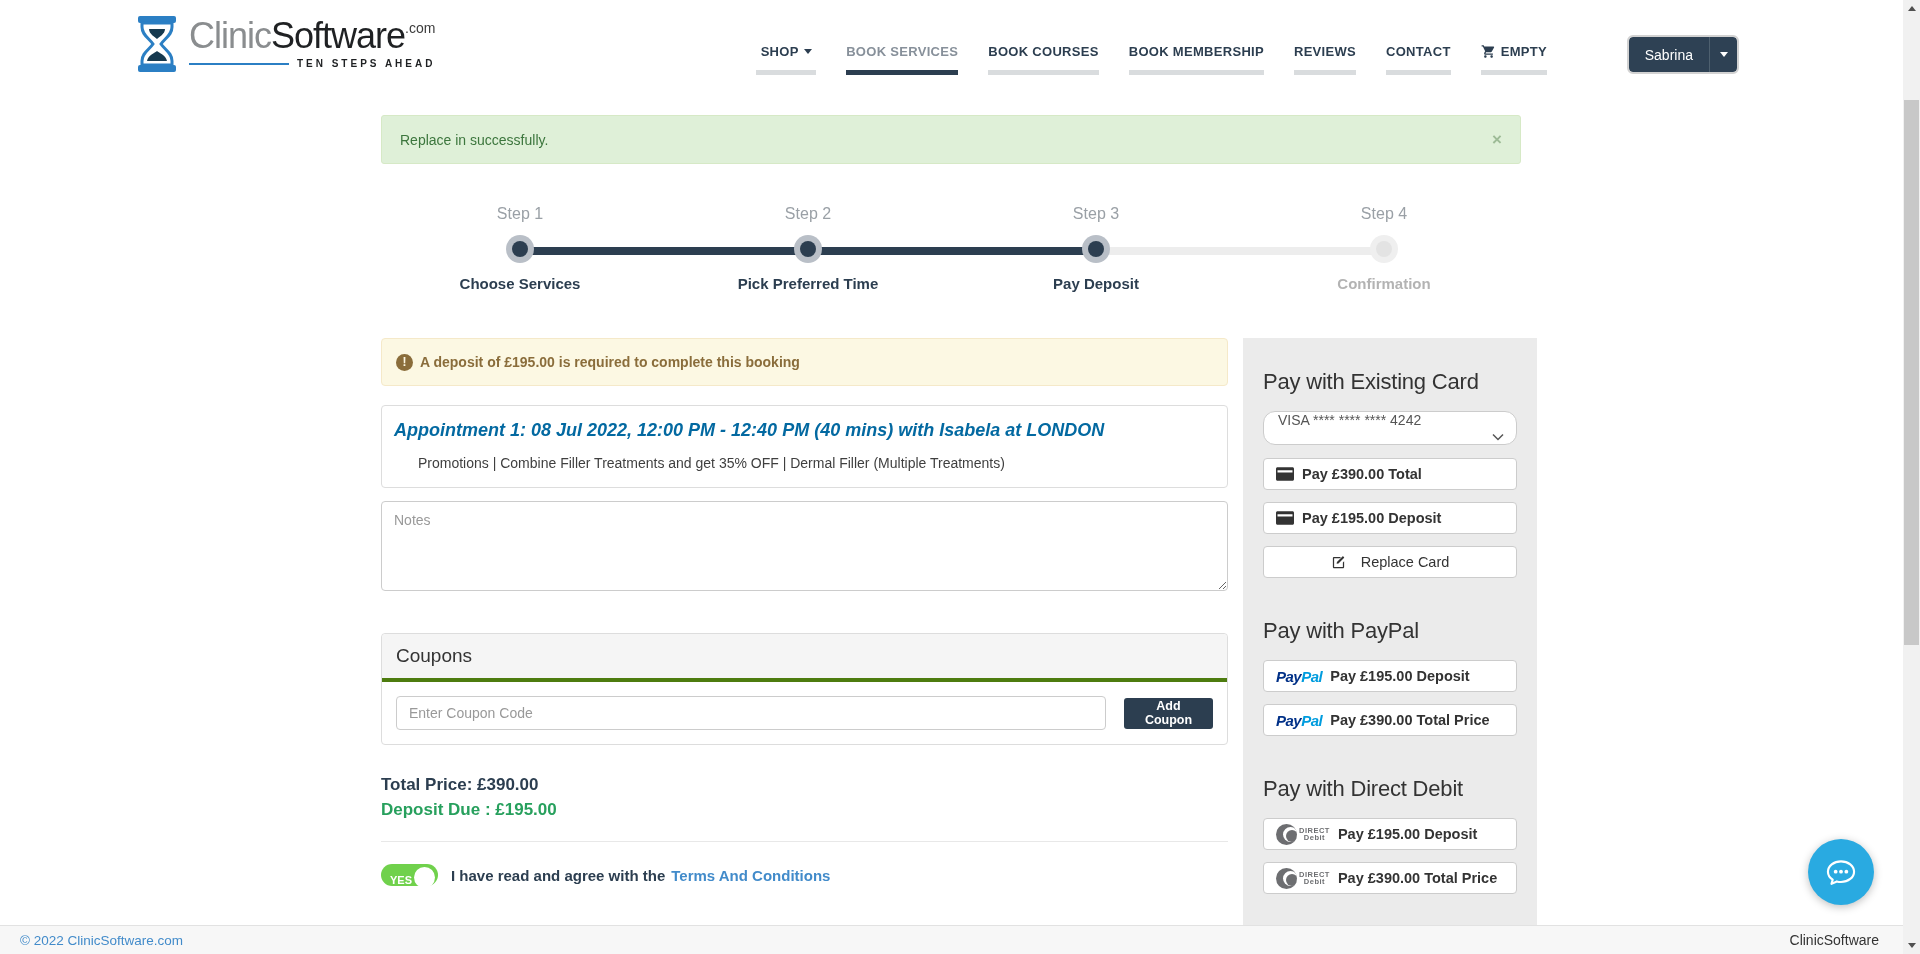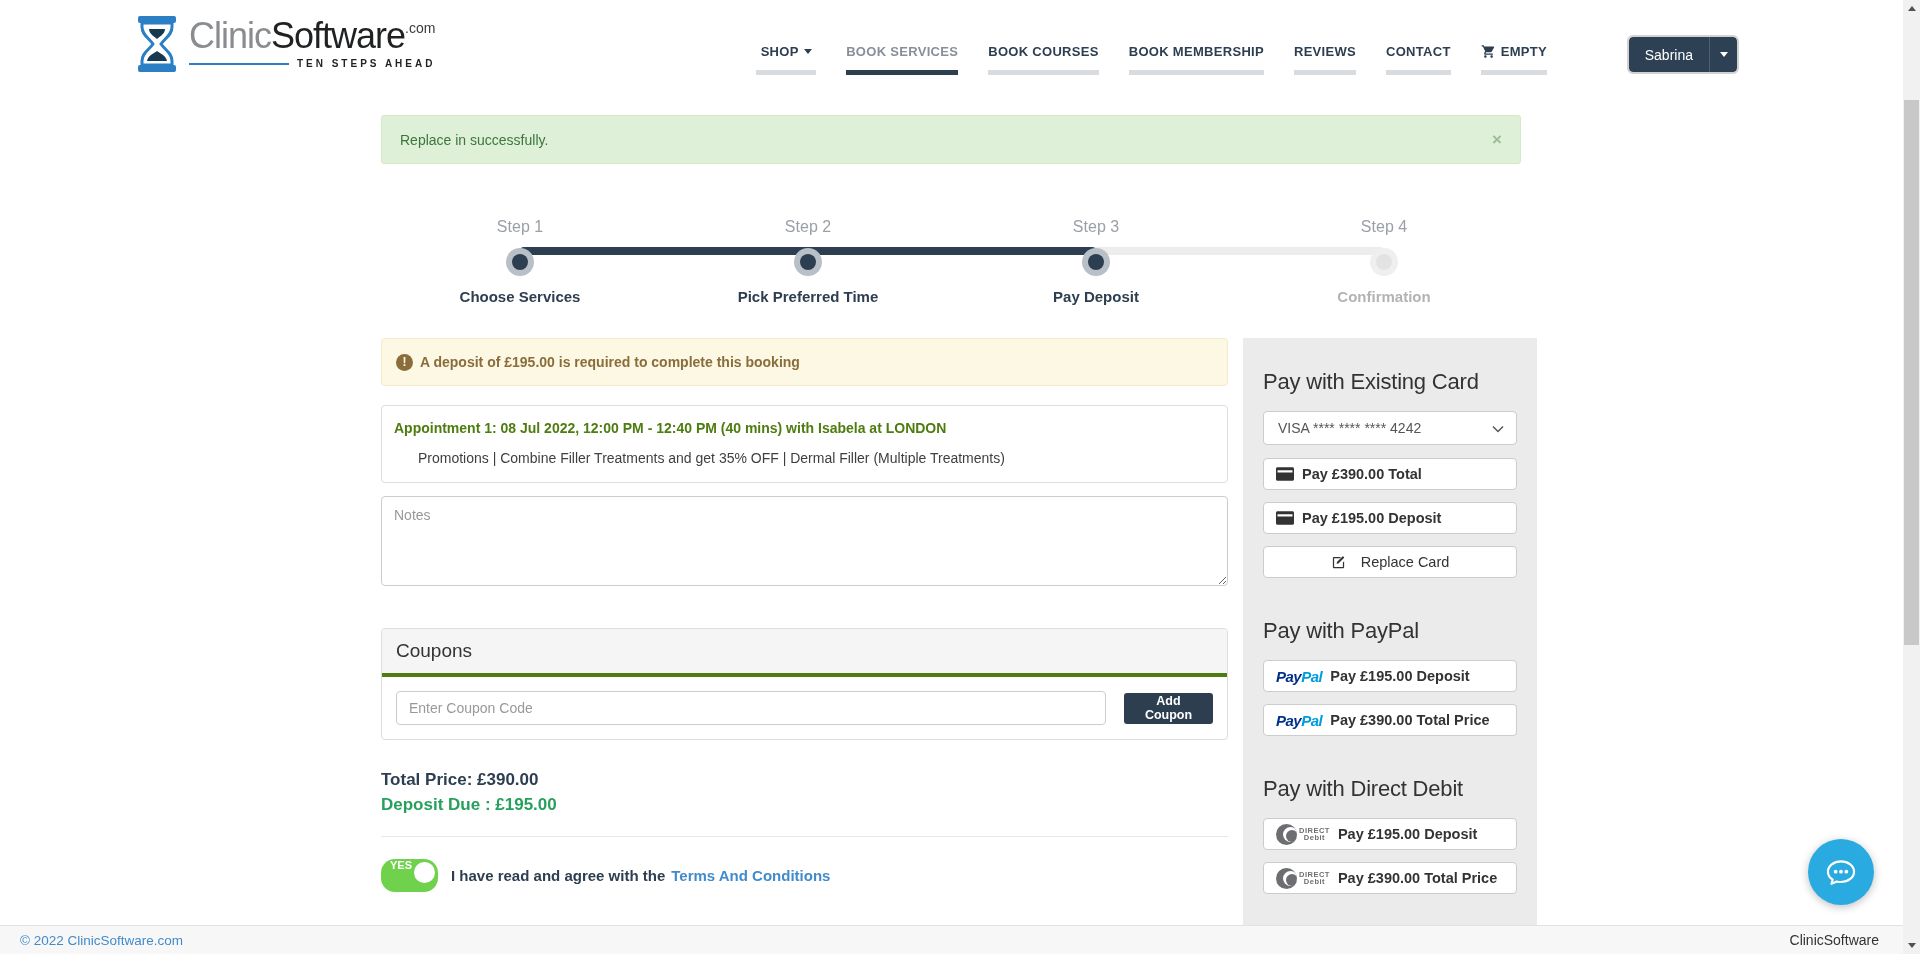--- a/index.html
+++ b/index.html
@@ -43,65 +43,65 @@
 
   
   .alert { position:absolute; left:381px; top:115px; width:1140px; height:49px; background:#dff0d8; border:1px solid #d6e9c6; border-radius:3px; display:flex; align-items:center; padding:0 18px; }
   .alert-text { color:#3c763d; font-size:14px; }
   .alert-close { margin-left:auto; color:#9dbb96; font-size:17px; font-weight:bold; cursor:pointer; line-height:1; }
 
   
   .steps { position:absolute; left:376px; top:205px; width:1152px; height:100px; }
   .steps-track { position:absolute; top:42px; left:144px; width:864px; height:8px; background:#ededed; border-radius:4px; }
   .steps-track-active { position:absolute; top:42px; left:144px; width:576px; height:8px; background:#2c3e50; border-radius:4px; }
-  .steps-row { position:relative; display:flex; height:100%;align-items:flex-end; }
+  .steps-row { position:relative; display:flex; height:100%; }
   .step-col { width:288px; display:flex; flex-direction:column; align-items:center; }
   .step-num { font-size:16px; color:#9aa0a6; height:24px; }
   .step-dot-wrap { height:40px; display:flex; align-items:center; justify-content:center; }
   .step-dot { width:16px; height:16px; border-radius:50%; background:#2c3e50; box-shadow:0 0 0 6px #b9bfc7; }
   .step-col.pending .step-dot { background:#e3e3e3; box-shadow:0 0 0 6px #efefef; }
   .step-name { margin-top:6px; font-size:15px; font-weight:bold; color:#2c3e50; }
   .step-col.pending .step-name { color:#b3b3b3; }
 
   
   .main-col { position:absolute; left:381px; top:338px; width:847px; }
   .warning-box { height:48px; background:#fcf8e3; border:1px solid #f5e9c9; border-radius:4px; display:flex; align-items:center; padding:0 14px; margin-bottom:19px; }
   .warning-icon { width:17px; height:17px; border-radius:50%; background:#8a6d3b; color:#fcf8e3; font-size:12px; font-weight:bold; display:flex; align-items:center; justify-content:center; margin-right:7px; flex:none; }
   .warning-text { color:#8a6d3b; font-size:14px; font-weight:bold; }
 
   .appt-box { border:1px solid #ddd; border-radius:4px; background:#fff; padding:14px 12px; margin-bottom:13px; }
-  .appt-title { color:#4d7c0f; font-size:14px; font-weight:bold; }
+  .appt-title { color:#0369a1; font-size:18px; font-weight:bold;font-style:italic; }
   .appt-detail { color:#3f3f3f; font-size:14px; margin:14px 0 2px 24px; }
 
   .notes { width:100%; height:90px; border:1px solid #ccc; border-radius:4px; padding:10px 12px; font-size:14px; font-family:"Liberation Sans", sans-serif; color:#555; resize:both; margin-bottom:42px; display:block; }
   .notes::placeholder { color:#999; }
 
   .coupons { border:1px solid #ddd; border-radius:4px; margin-bottom:30px; background:#fff; }
   .coupons-header { background:#f5f5f5; border-bottom:4px solid #4d7c0f; border-radius:4px 4px 0 0; padding:11px 14px; font-size:19px; color:#333; }
   .coupons-body { padding:14px; display:flex; align-items:center; gap:18px; }
   .coupon-input { flex:0 0 710px; height:34px; border:1px solid #ccc; border-radius:4px; padding:0 12px; font-size:14px; color:#555; font-family:"Liberation Sans", sans-serif; }
   .coupon-input::placeholder { color:#999; }
   .coupon-btn { margin-left:auto; height:31px; padding:0 14px; background:#2c3e50; color:#fff; border:none; border-radius:3px; font-size:12.5px; font-weight:bold; cursor:pointer; font-family:"Liberation Sans", sans-serif; }
 
   .total-line { font-size:17px; font-weight:bold; color:#2c3e50; margin-bottom:5px; }
   .deposit-line { font-size:17px; font-weight:bold; color:#27a05d; }
   .hr { height:1px; background:#e8e8e8; margin:21px 0 22px; }
 
   .terms-row { display:flex; align-items:center; gap:13px; }
-  .toggle { width:57px; height:33px; border-radius:14px; background:#70d14c; display:flex; align-items:flex-start; cursor:pointer; position:relative; flex:none; }
+  .toggle { width:57px; height:22px; border-radius:14px; background:#70d14c; display:flex; align-items:flex-end; cursor:pointer; position:relative; flex:none; }
   .toggle-label { color:#fff; font-size:11px; font-weight:bold; margin-left:9px; }
   .toggle-knob { position:absolute; right:3px; top:3px; width:21px; height:21px; background:#fff; border-radius:50%; }
   .terms-text { font-size:15px; font-weight:bold; color:#2c3e50; }
   .terms-link { font-size:15px; font-weight:bold; color:#428bca; cursor:pointer; }
 
   
   .sidebar { position:absolute; left:1243px; top:338px; width:294px; height:587px; background:#ebebeb; padding:14px 20px 0; overflow:hidden; }
   .pay-title { font-size:22px; color:#333; font-weight:400; margin:14px 0 16px; letter-spacing:-.2px; }
   .pay-title.first { margin-top:17px; }
-  .card-select { height:34px; background:#fff; border:1px solid #ccc; border-radius:4px; display:flex; align-items:center; padding:0 12px 0 14px; font-size:14px; color:#555; cursor:pointer; margin-bottom:13px; }
+  .card-select { height:34px; background:#fff; border:1px solid #ccc; border-radius:12px; display:flex; padding:0 12px 0 14px; font-size:14px; color:#555; cursor:pointer; margin-bottom:13px;flex-direction:column; }
   .card-select .chev { margin-left:auto; }
   .pay-btn { height:32px; width:100%; background:#fff; border:1px solid #ccc; border-radius:4px; display:flex; align-items:center; padding:0 12px; font-size:14.5px; font-weight:bold; color:#333; cursor:pointer; margin-bottom:12px; gap:8px; white-space:nowrap; }
   .pay-btn.center { justify-content:center; font-weight:400; font-size:14.5px; }
   .pay-btn .icon { flex:none; display:flex; align-items:center; }
   .paypal-logo { font-style:italic; font-weight:bold; font-size:15px; letter-spacing:-.5px; }
   .pp-dark { color:#003087; }
   .pp-light { color:#009cde; }
   .dd-logo { display:flex; align-items:center; gap:2px; flex:none; }
   .dd-circle { width:21px; height:21px; border-radius:50%; background:#6d6e71; position:relative; overflow:hidden; flex:none; }
   .dd-circle::after { content:""; position:absolute; left:7px; top:3px; width:15px; height:15px; border-radius:50%; background:#fff; }

